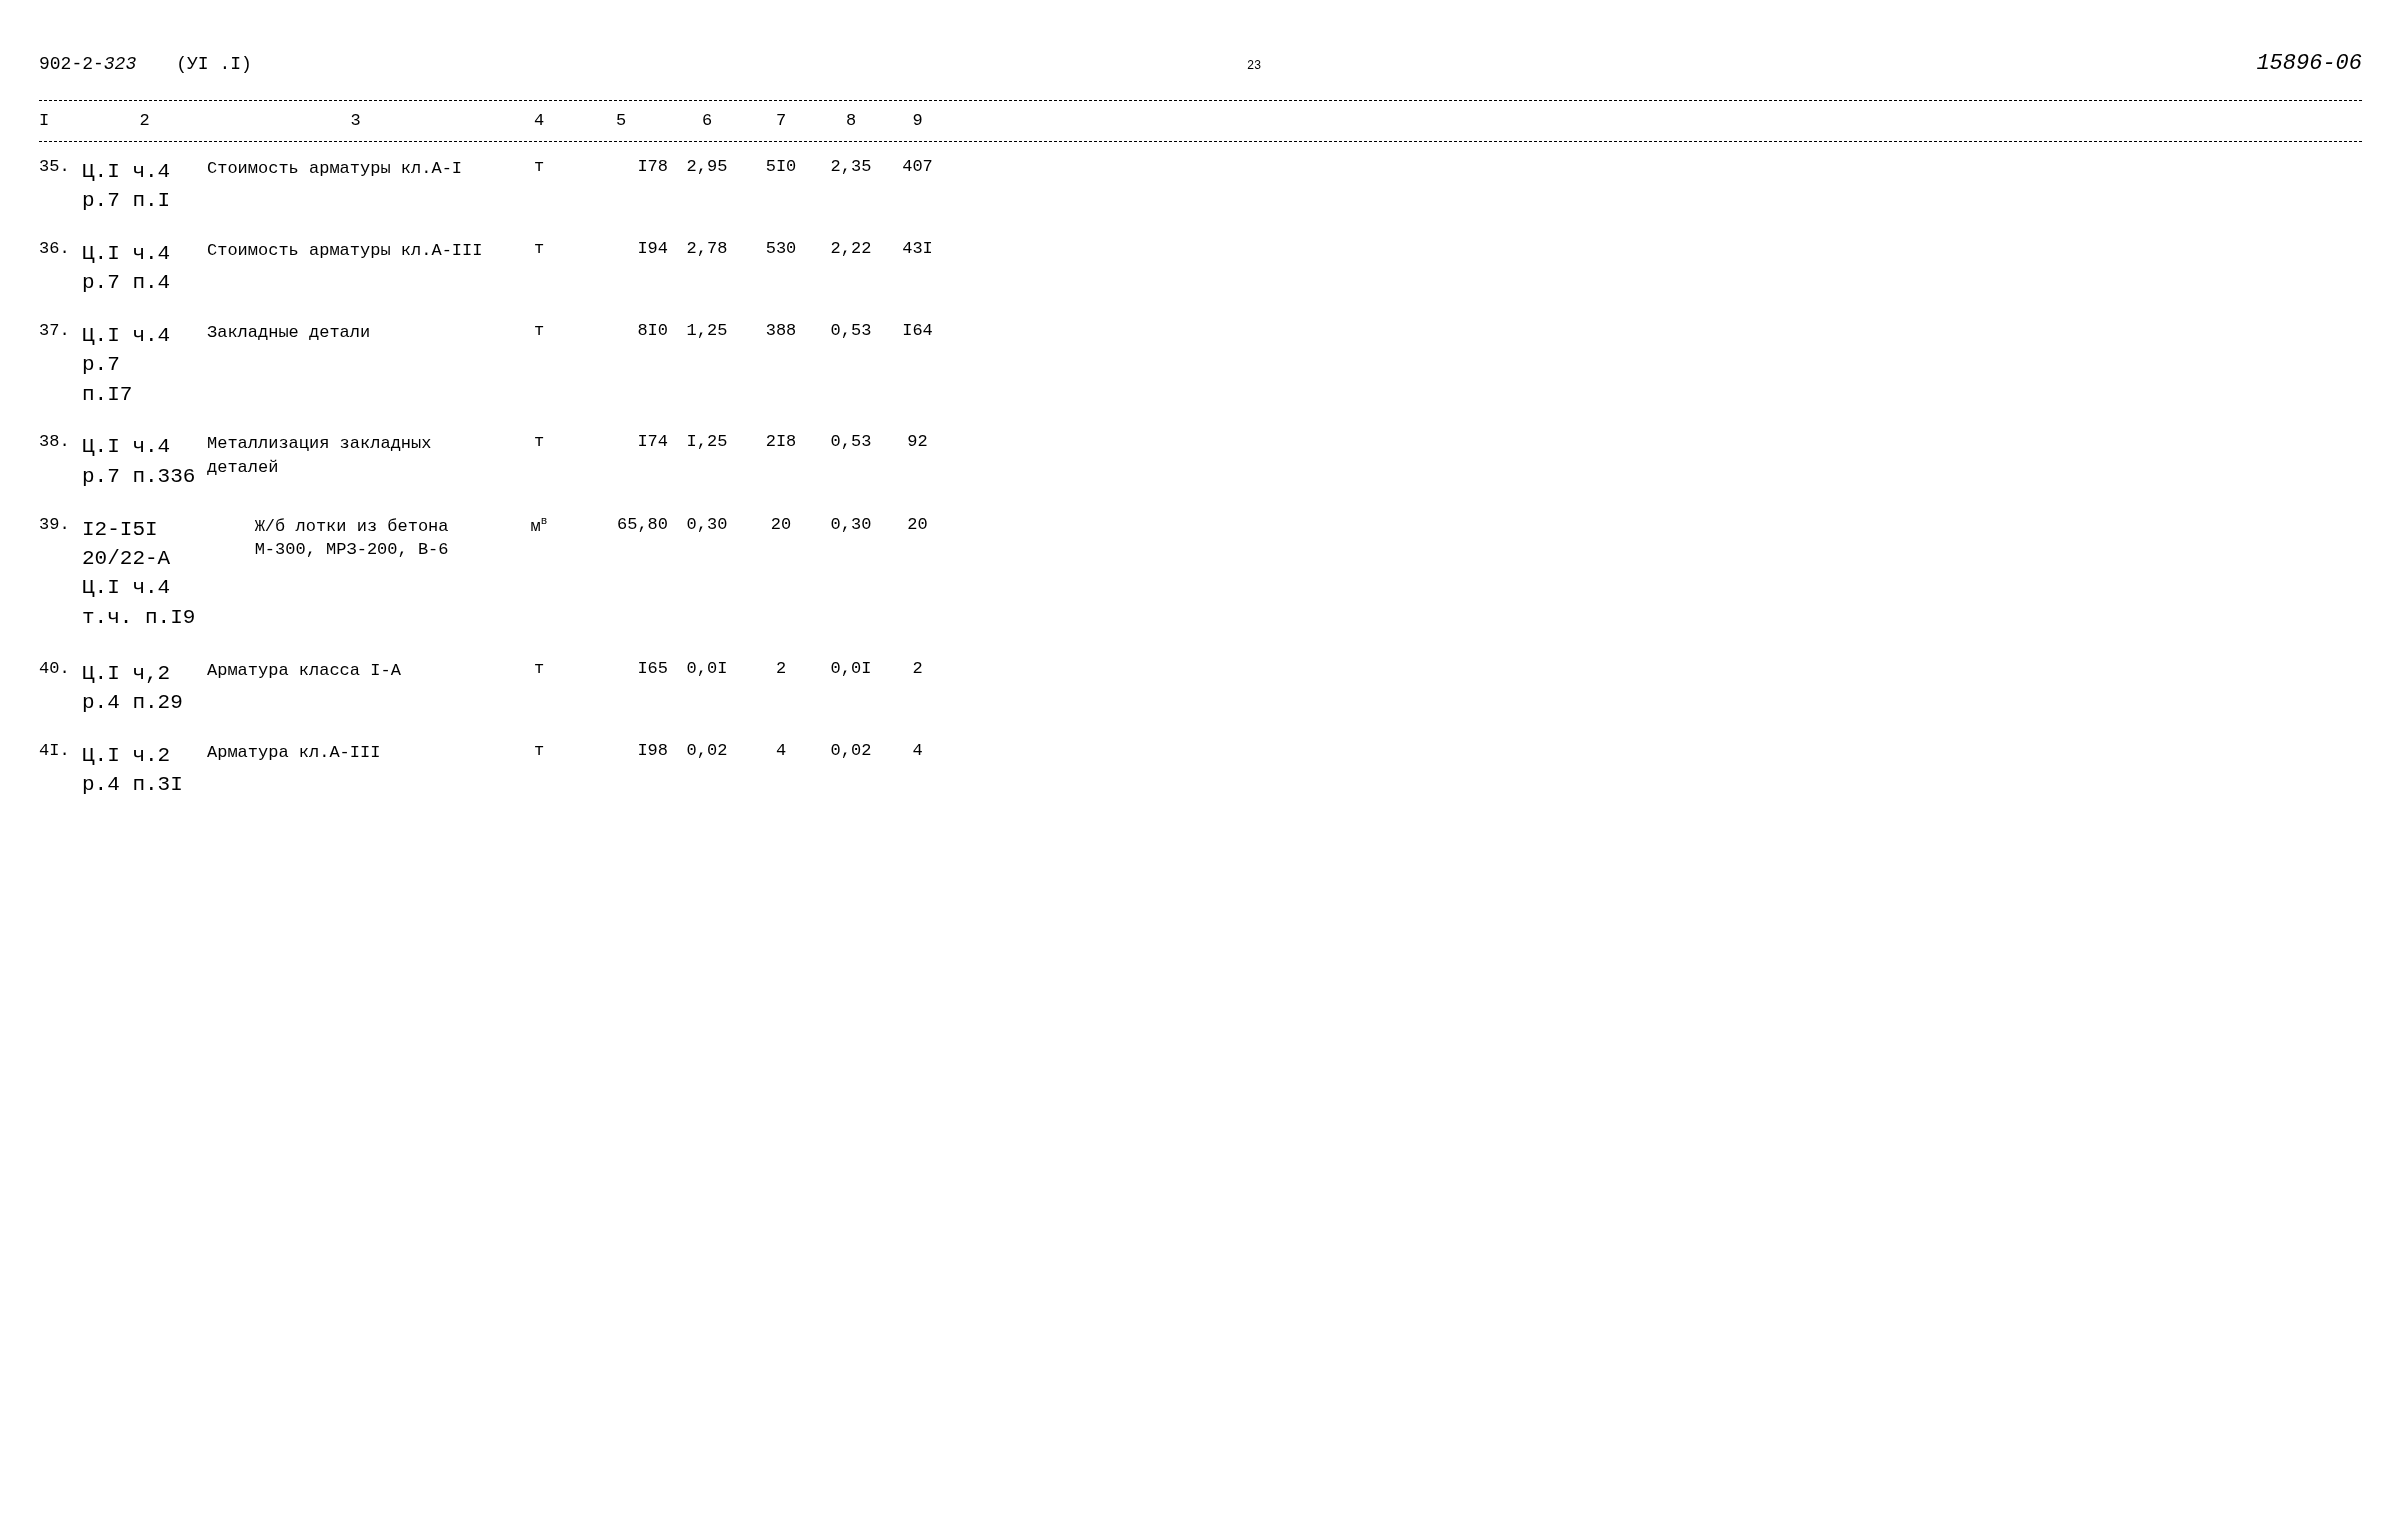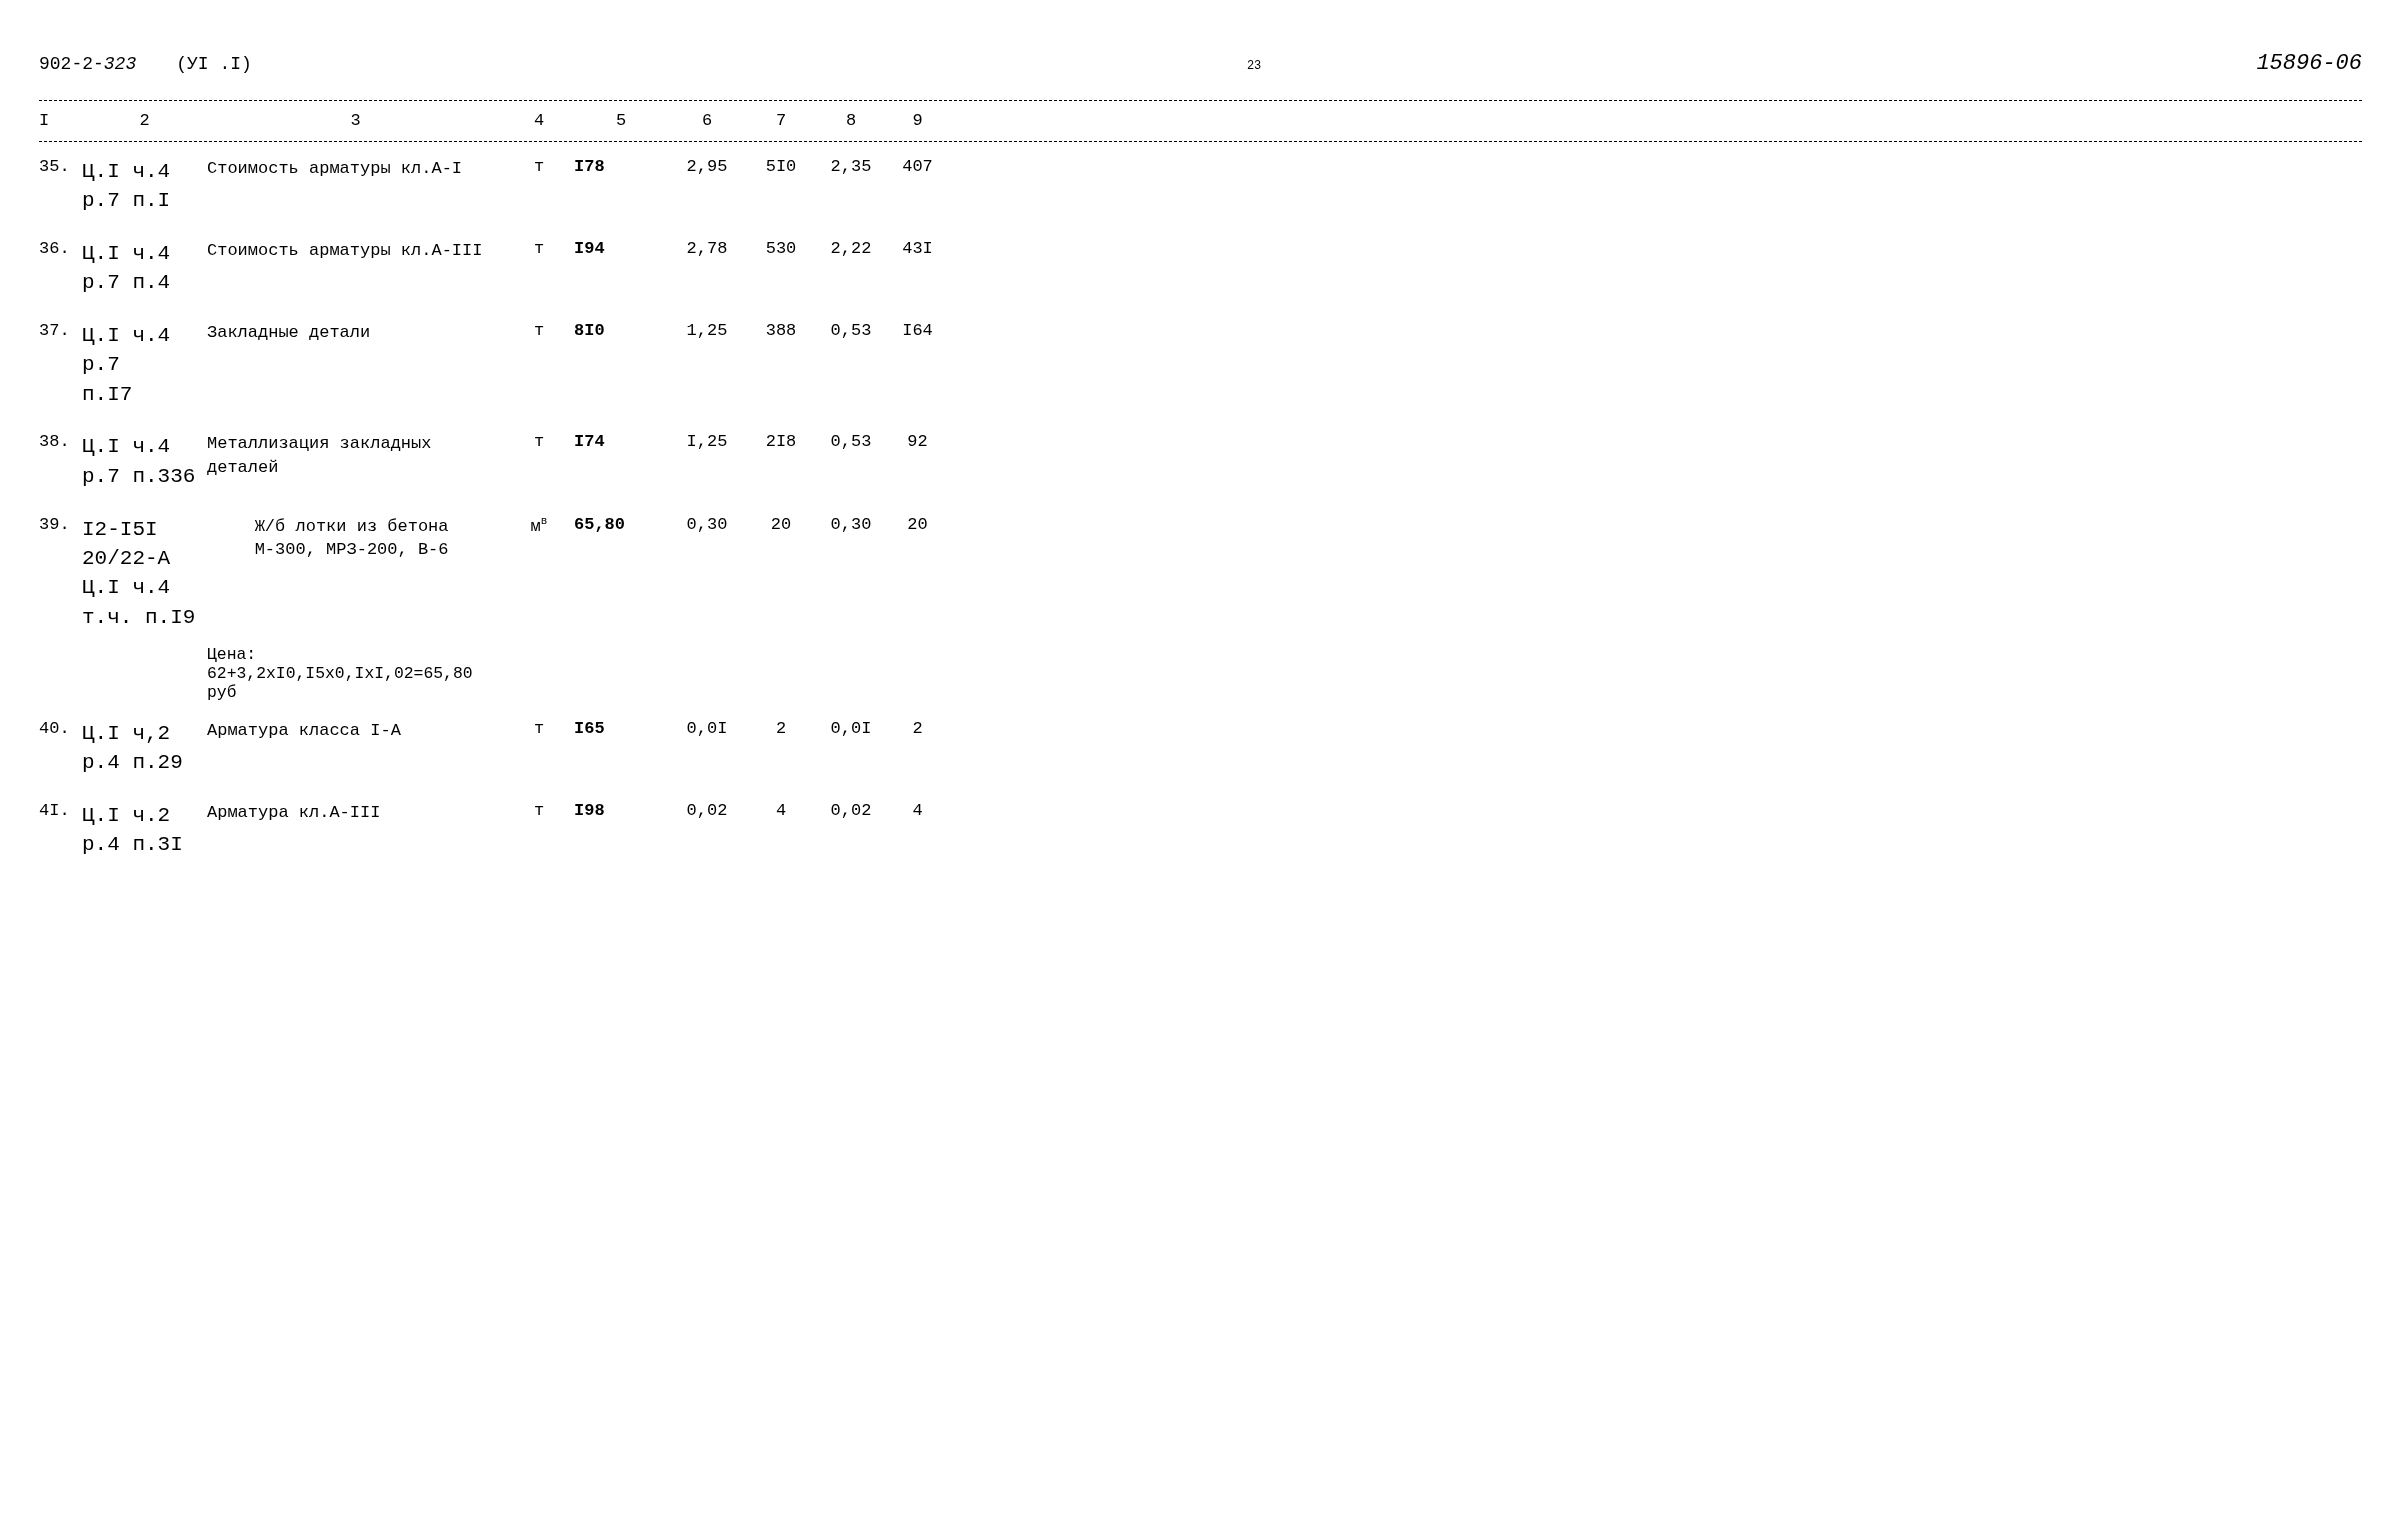--- a/index.html
+++ b/index.html
@@ -55,21 +55,21 @@
       grid-template-columns: 43px 125px 297px 70px 94px 78px 70px 70px 63px;
       padding: 7.8px 0;
       align-items: start;
       font-size: 17px;
     }
 
     .data-row .col-num { text-align: left; vertical-align: top; }
     .data-row .col-ref { font-size: 21px; line-height: 1.4; }
     .data-row .col-desc { line-height: 1.4; padding-right: 7.8px; }
     .data-row .col-unit { text-align: center; }
-    .data-row .col-5 { text-align: left; font-weight: bold; }
+    .data-row .col-5 { text-align: right; }
     .data-row .col-6 { text-align: center; }
     .data-row .col-7 { text-align: center; }
     .data-row .col-8 { text-align: center; }
     .data-row .col-9 { text-align: center; }
 
     .price-note {
       grid-column: 3;
       font-size: 16.4px;
       margin-top: 3.1px;
     }
@@ -181,21 +181,20 @@
         <div class="col-unit">м<sup>в</sup></div>
         <div class="col-5">65,80</div>
         <div class="col-6">0,30</div>
         <div class="col-7">20</div>
         <div class="col-8">0,30</div>
         <div class="col-9">20</div>
       </div>
       <div class="sub-note-row">
         <div></div>
         <div></div>
-        <div class="price-note">Цена: 62+3,2хI0,I5х0,IхI,02=65,80 руб</div>
       </div>
       <div style="height: 7.8px;"></div>
       <div class="data-row">
         <div class="col-num">40.</div>
         <div class="col-ref" style="white-space: pre-line;">Ц.I ч,2
 р.4 п.29</div>
         <div class="col-desc" style="white-space: pre-line;">Арматура класса I-А</div>
         <div class="col-unit">т</div>
         <div class="col-5">I65</div>
         <div class="col-6">0,0I</div>

